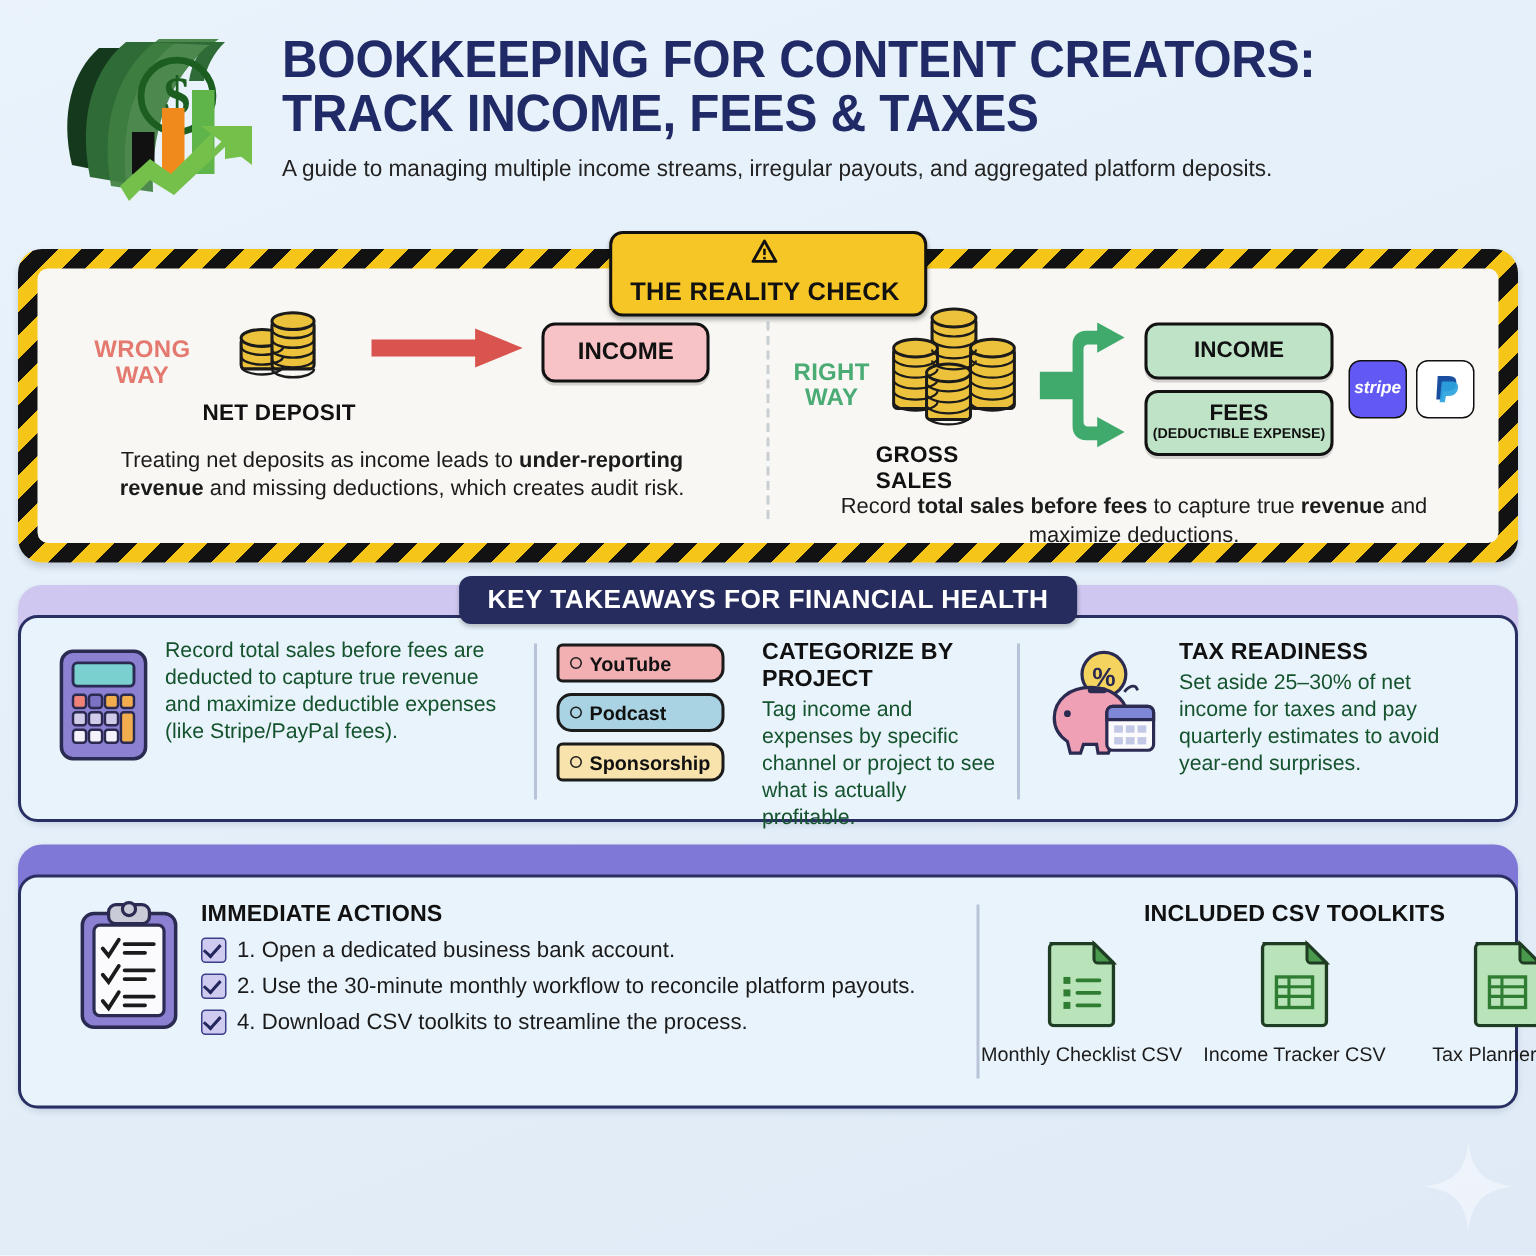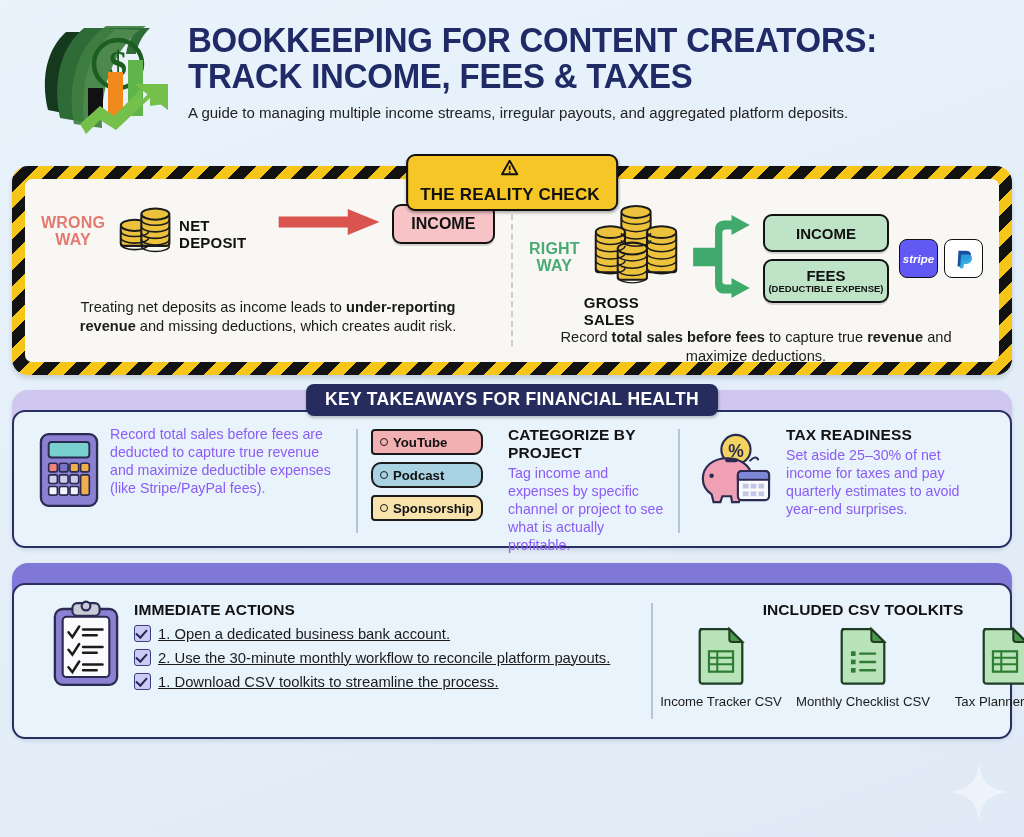--- a/index.html
+++ b/index.html
@@ -87,21 +87,21 @@
   }
 
   
   .kt-body{display:flex;height:134px;padding:14px 12px 10px;box-sizing:border-box;}
   .kt-col{display:flex;gap:11px;padding:0 13px;box-sizing:border-box;}
   .kt-c1{flex:0 0 330px;}
   .kt-c2{flex:1;gap:25px;}
   .kt-c3{flex:0 0 318px;}
   .kt-sep{width:0;border-left:2px solid #b9c3d8;margin:3px 0;}
   .kt-head{font-weight:bold;font-size:15.5px;letter-spacing:.1px;margin:0 0 3px;color:#111;}
-  .kt-text{font-size:14.2px;line-height:1.26;color:#8b5cf6;margin:0;}
+  .kt-text{font-size:14.2px;line-height:1.26;color:#14532d;margin:0;}
   .ico-cell{flex:0 0 auto;display:flex;align-items:flex-start;padding-top:6px;}
 
   
   .tags{display:flex;flex-direction:column;gap:7px;flex:0 0 112px;padding-top:3px;}
   .tag{
     position:relative;height:26px;display:flex;align-items:center;
     padding-left:20px;border:2px solid #1b1b1b;font-weight:bold;font-size:13.2px;color:#111;
     border-radius:4px 9px 9px 4px;box-sizing:border-box;
   }
   .tag::before{
@@ -111,21 +111,21 @@
   .tag.yt{background:#f3b0b3;}
   .tag.pod{background:#a9d3e3;border-radius:10px;}
   .tag.spon{background:#f7e3ab;}
 
   
   .as-body{display:flex;height:152px;padding:12px 27px;box-sizing:border-box;}
   .as-left{flex:0 0 592px;display:flex;gap:13px;padding-left:10px;}
   .as-right{flex:1;display:flex;flex-direction:column;align-items:center;padding-top:4px;}
   .as-sep{width:0;border-left:2px solid #b9c3d8;margin:6px 8px;}
   .as-head{font-weight:bold;font-size:15.5px;margin:2px 0 6px;color:#111;letter-spacing:.1px;}
-  .step{display:flex;align-items:center;gap:7px;margin-bottom:7px;font-size:14.8px;color:#1b1b1b;text-decoration:underline;}
+  .step{display:flex;align-items:center;gap:7px;margin-bottom:7px;font-size:14.8px;color:#1b1b1b;}
   .chk{
     width:15px;height:15px;flex:0 0 15px;border:1.8px solid #3b3f8a;border-radius:3px;
     background:#cfcaf0;position:relative;
   }
   .chk::after{
     content:"";position:absolute;left:3px;top:1px;width:5px;height:9px;
     border:solid #23265c;border-width:0 2px 2px 0;transform:rotate(42deg);
   }
   .csv-head{font-weight:bold;font-size:15.5px;margin:0 0 6px;color:#111;letter-spacing:.1px;}
   .csv-row{display:flex;gap:22px;align-items:flex-start;}
@@ -179,21 +179,21 @@
       <div class="hazard-inner">
 
         <div class="rc-col">
           <div class="rc-row">
             <div style="display:flex;flex-direction:column;align-items:center;gap:0;">
               <div class="way-lbl way-wrong">
                 <span>WRONG</span><br>
                 <span>WAY</span>
               </div>
             </div>
-            <div style="display:flex;flex-direction:row;align-items:center;">
+            <div style="display:flex;flex-direction:column;align-items:center;">
               <span>
                 <svg viewBox="0 0 70 62" width="66" height="58">
                   <g stroke="#1b1b1b" stroke-width="2.2">
                     <g fill="#ecc23c">
                       <rect x="8" y="26" width="30" height="22" rx="3"></rect>
                       <ellipse cx="23" cy="26" rx="15" ry="6"></ellipse>
                       <rect x="30" y="14" width="30" height="34" rx="3"></rect>
                       <ellipse cx="45" cy="14" rx="15" ry="6"></ellipse>
                     </g>
                     <g fill="none" stroke-width="1.7">
@@ -397,42 +397,30 @@
               <div class="step">
                 <span class="chk"></span>
                 <span>1. Open a dedicated business bank account.</span>
               </div>
               <div class="step">
                 <span class="chk"></span>
                 <span>2. Use the 30-minute monthly workflow to reconcile platform payouts.</span>
               </div>
               <div class="step">
                 <span class="chk"></span>
-                <span>1. Download CSV toolkits to streamline the process.</span>
+                <span>4. Download CSV toolkits to streamline the process.</span>
               </div>
             </div>
           </div>
 
           <div class="as-sep"></div>
 
           <div class="as-right">
             <p class="csv-head">INCLUDED CSV TOOLKITS</p>
             <div class="csv-row">
-
-              <div class="csv-item">
-                <span>
-                  <svg viewBox="0 0 54 64" width="50" height="60">
-                    <path d="M4 4 h32 l14 14 v42 a3 3 0 0 1-3 3 H7 a3 3 0 0 1-3-3 V7 a3 3 0 0 1 3-3 Z" fill="#b9e3b9" stroke="#1f3d22" stroke-width="2.4"></path>
-                    <path d="M36 4 l14 14 H39 a3 3 0 0 1-3-3 Z" fill="#4a9a4e" stroke="#1f3d22" stroke-width="2.2"></path>
-                    <rect x="14" y="28" width="26" height="22" fill="none" stroke="#2f7d33" stroke-width="2.4"></rect>
-                    <path d="M14 35 h26 M14 42 h26 M23 28 v22" stroke="#2f7d33" stroke-width="2.2"></path>
-                  </svg>
-                </span>
-                <span class="csv-cap">Income Tracker CSV</span>
-              </div>
 
               <div class="csv-item">
                 <span>
                   <svg viewBox="0 0 54 64" width="50" height="60">
                     <path d="M4 4 h32 l14 14 v42 a3 3 0 0 1-3 3 H7 a3 3 0 0 1-3-3 V7 a3 3 0 0 1 3-3 Z" fill="#b9e3b9" stroke="#1f3d22" stroke-width="2.4"></path>
                     <path d="M36 4 l14 14 H39 a3 3 0 0 1-3-3 Z" fill="#4a9a4e" stroke="#1f3d22" stroke-width="2.2"></path>
                     <g fill="#2f7d33">
                       <rect x="14" y="28" width="5" height="5"></rect>
                         <rect x="14" y="37" width="5" height="5"></rect>
                         <rect x="14" y="46" width="5" height="5"></rect>
@@ -447,20 +435,32 @@
 
               <div class="csv-item">
                 <span>
                   <svg viewBox="0 0 54 64" width="50" height="60">
                     <path d="M4 4 h32 l14 14 v42 a3 3 0 0 1-3 3 H7 a3 3 0 0 1-3-3 V7 a3 3 0 0 1 3-3 Z" fill="#b9e3b9" stroke="#1f3d22" stroke-width="2.4"></path>
                     <path d="M36 4 l14 14 H39 a3 3 0 0 1-3-3 Z" fill="#4a9a4e" stroke="#1f3d22" stroke-width="2.2"></path>
                     <rect x="14" y="28" width="26" height="22" fill="none" stroke="#2f7d33" stroke-width="2.4"></rect>
                     <path d="M14 35 h26 M14 42 h26 M23 28 v22" stroke="#2f7d33" stroke-width="2.2"></path>
                   </svg>
                 </span>
+                <span class="csv-cap">Income Tracker CSV</span>
+              </div>
+
+              <div class="csv-item">
+                <span>
+                  <svg viewBox="0 0 54 64" width="50" height="60">
+                    <path d="M4 4 h32 l14 14 v42 a3 3 0 0 1-3 3 H7 a3 3 0 0 1-3-3 V7 a3 3 0 0 1 3-3 Z" fill="#b9e3b9" stroke="#1f3d22" stroke-width="2.4"></path>
+                    <path d="M36 4 l14 14 H39 a3 3 0 0 1-3-3 Z" fill="#4a9a4e" stroke="#1f3d22" stroke-width="2.2"></path>
+                    <rect x="14" y="28" width="26" height="22" fill="none" stroke="#2f7d33" stroke-width="2.4"></rect>
+                    <path d="M14 35 h26 M14 42 h26 M23 28 v22" stroke="#2f7d33" stroke-width="2.2"></path>
+                  </svg>
+                </span>
                 <span class="csv-cap">Tax Planner CSV</span>
               </div>
 
             </div>
           </div>
 
         </div>
       </div>
     </div>
   </div>

